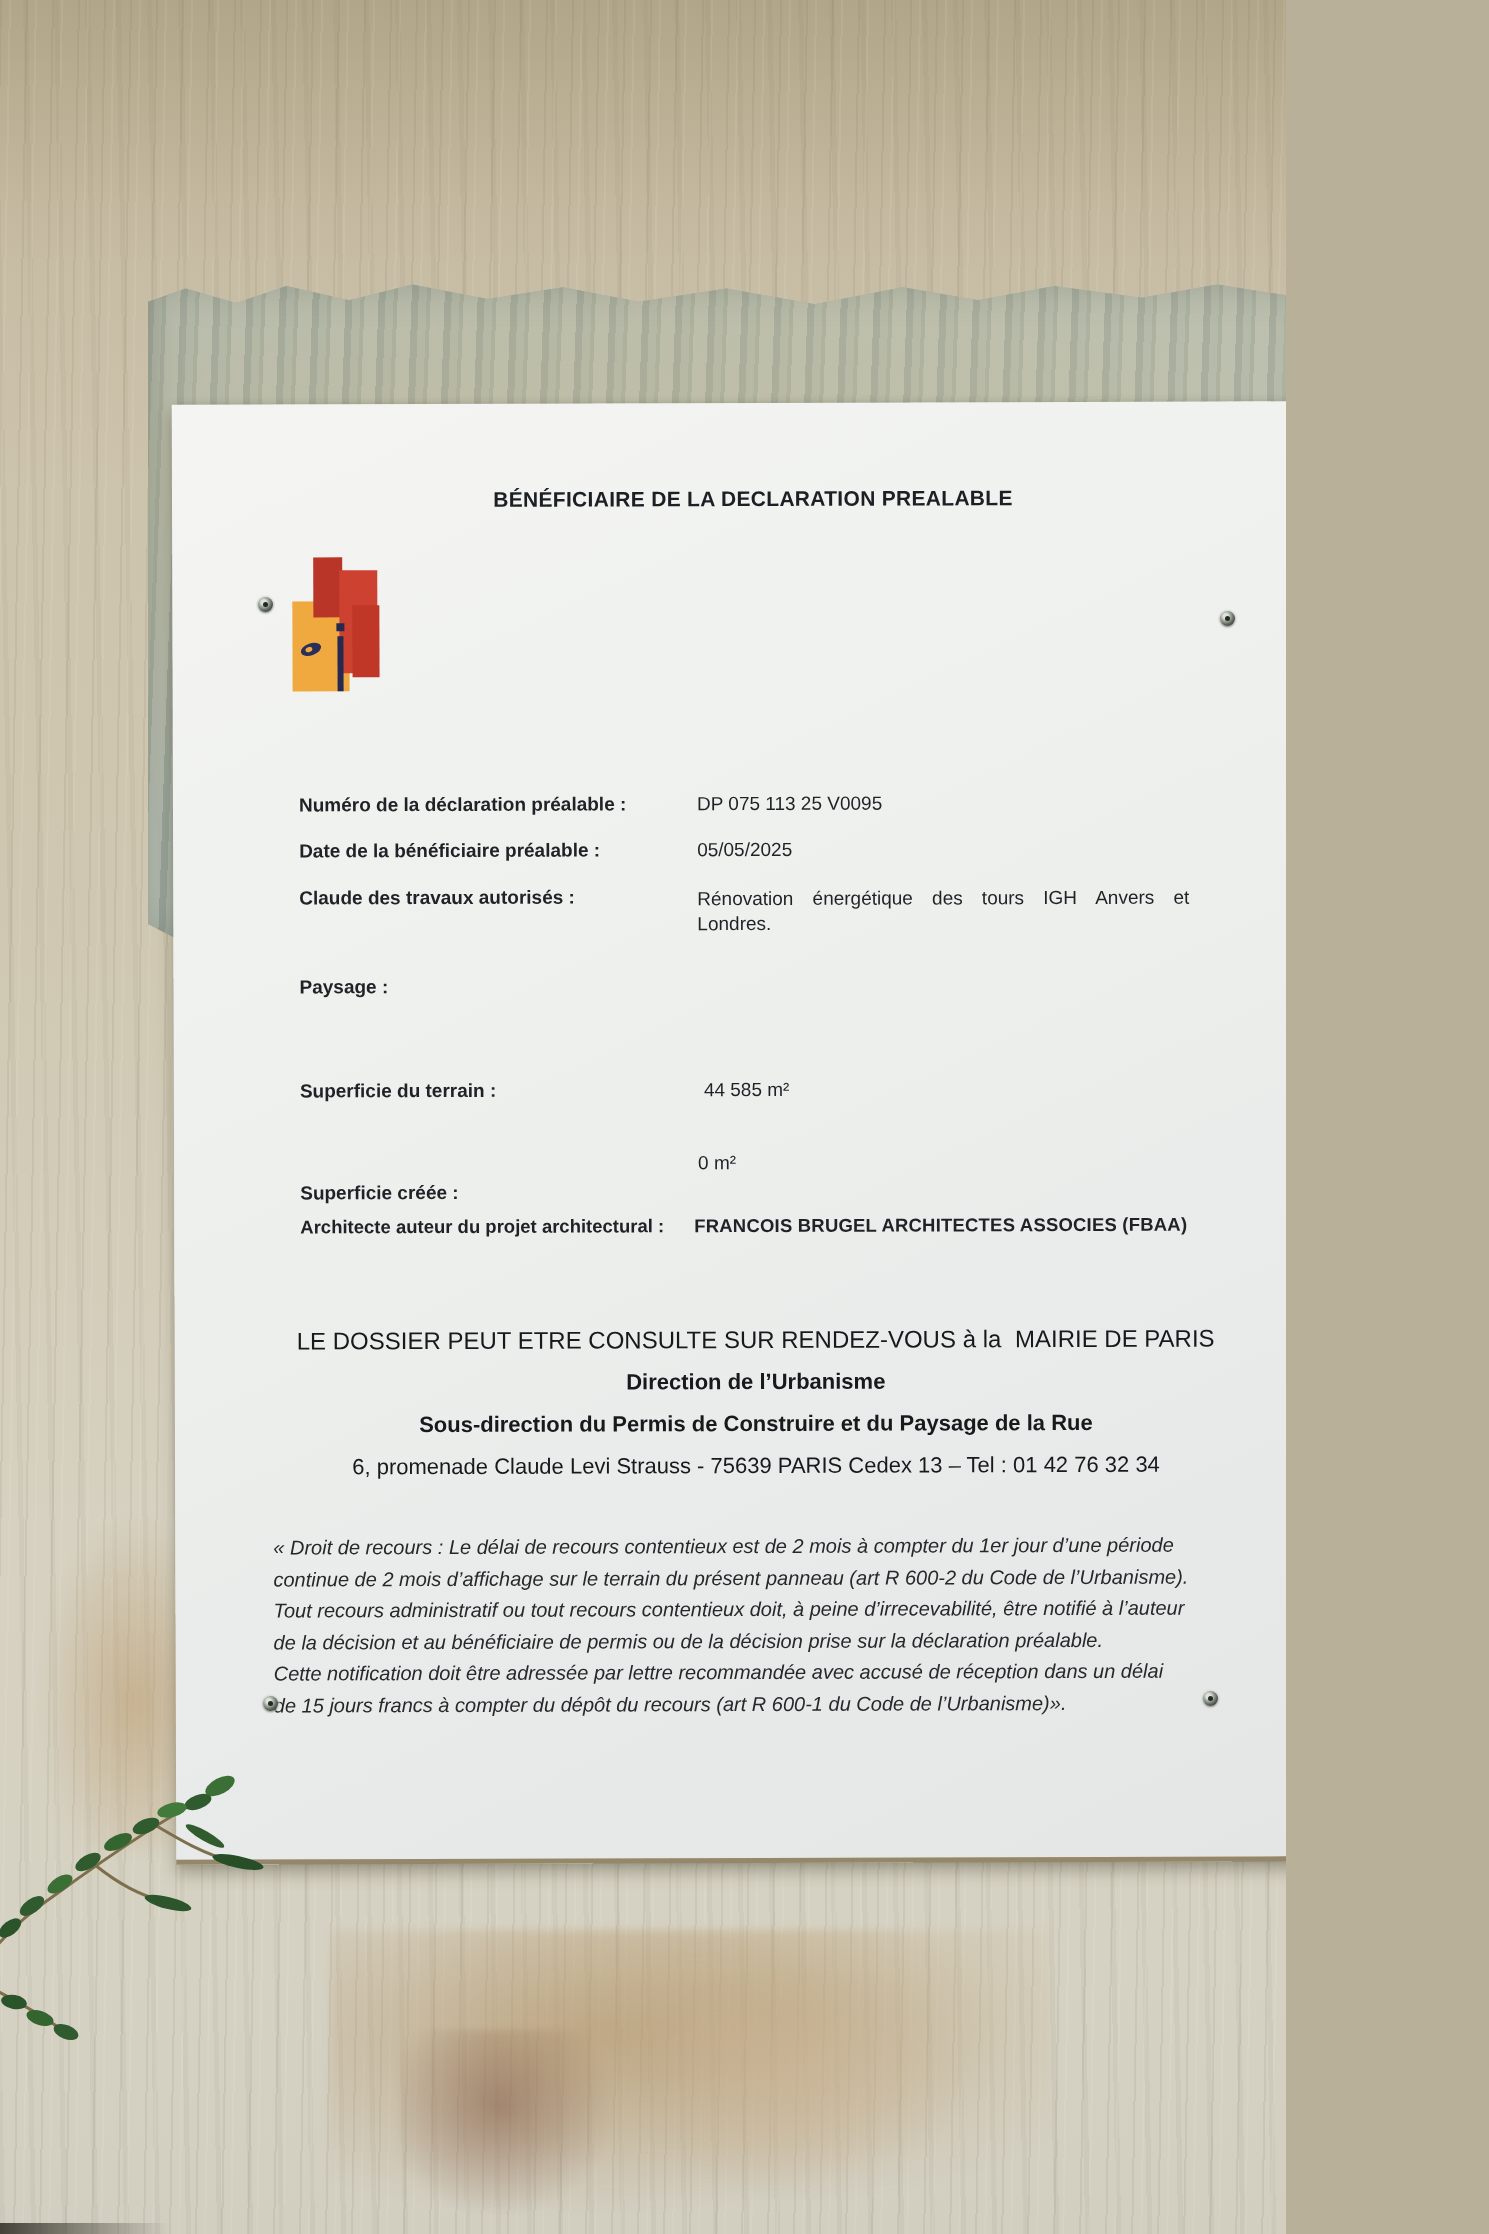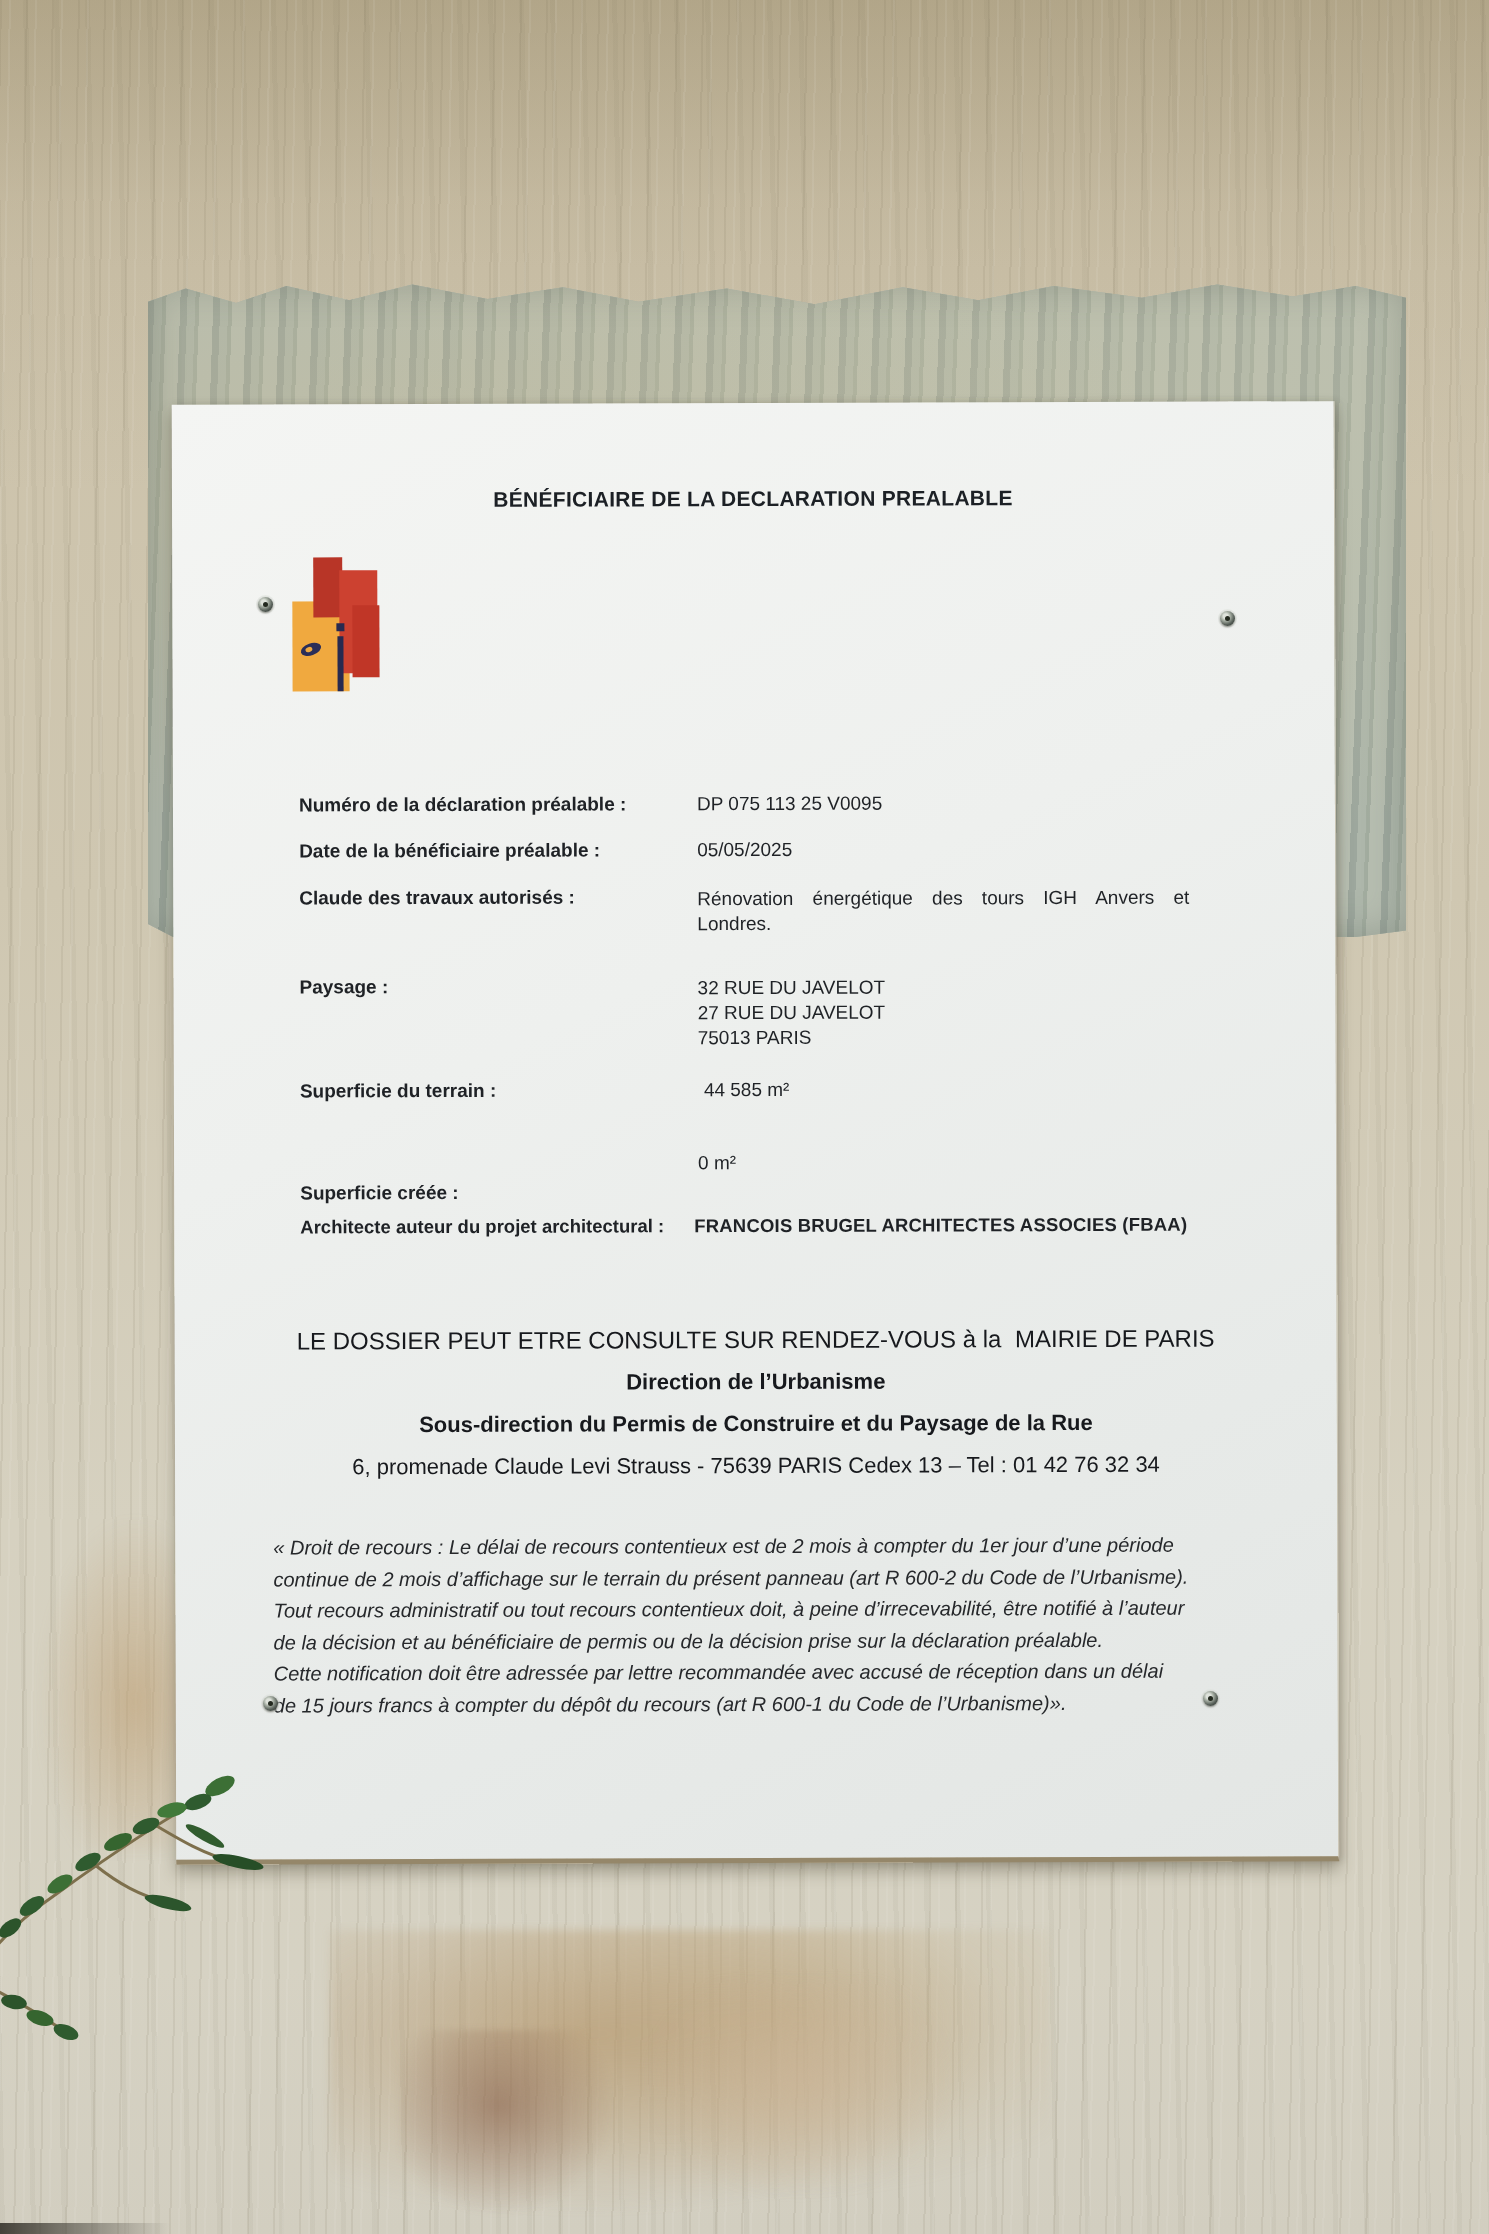--- a/index.html
+++ b/index.html
@@ -1,17 +1,17 @@
 <!DOCTYPE html>
 <html><head>
 <meta charset="utf-8">
 <style>
   html,body{margin:0;padding:0;}
   body{font-family:"Liberation Sans", sans-serif; background:#b9b09a;}
-  #scene{position:relative;width:1489px;height:2234px;overflow:hidden;
+  #scene{position:relative;width:1286px;height:2234px;overflow:hidden;
     background:
       linear-gradient(180deg,#c2b79c 0%,#ccc2aa 12%,#cfc7b1 40%,#d6d1c0 68%,#d6d2c3 88%,#d2cec0 100%);
   }
   
   #scene::before{content:"";position:absolute;inset:0;pointer-events:none;
     background:
       repeating-linear-gradient(91deg, rgba(110,100,75,0.10) 0 2px, rgba(255,255,255,0) 2px 9px, rgba(255,255,255,0.07) 9px 11px, rgba(255,255,255,0) 11px 26px),
       repeating-linear-gradient(89deg, rgba(90,85,60,0.05) 0 5px, rgba(255,255,255,0) 5px 31px),
       linear-gradient(180deg, rgba(140,125,92,0.30) 0%, rgba(140,125,92,0.10) 9%, rgba(140,125,92,0) 22%);
   }
@@ -128,25 +128,20 @@
     <div class="row" style="top:483px">
       <span class="lab">Claude des travaux autorisés :</span>
     </div>
     <div class="val" style="top:483px">
       <span class="vline val-just">Rénovation énergétique des tours IGH Anvers et</span>
       <span class="vline">Londres.</span>
     </div>
 
     <div class="row" style="top:572px">
       <span class="lab">Paysage :</span>
-    </div>
-    <div class="val" style="top:572px">
-      <span class="vline">32 RUE DU JAVELOT</span>
-      <span class="vline">27 RUE DU JAVELOT</span>
-      <span class="vline">75013 PARIS</span>
     </div>
 
     <div class="row" style="top:676px">
       <span class="lab">Superficie du terrain :</span>
     </div>
     <div class="val" style="top:676px;left:530px">44 585 m²</div>
 
     <div class="row" style="top:778px">
       <span class="lab">Superficie créée :</span>
     </div>

